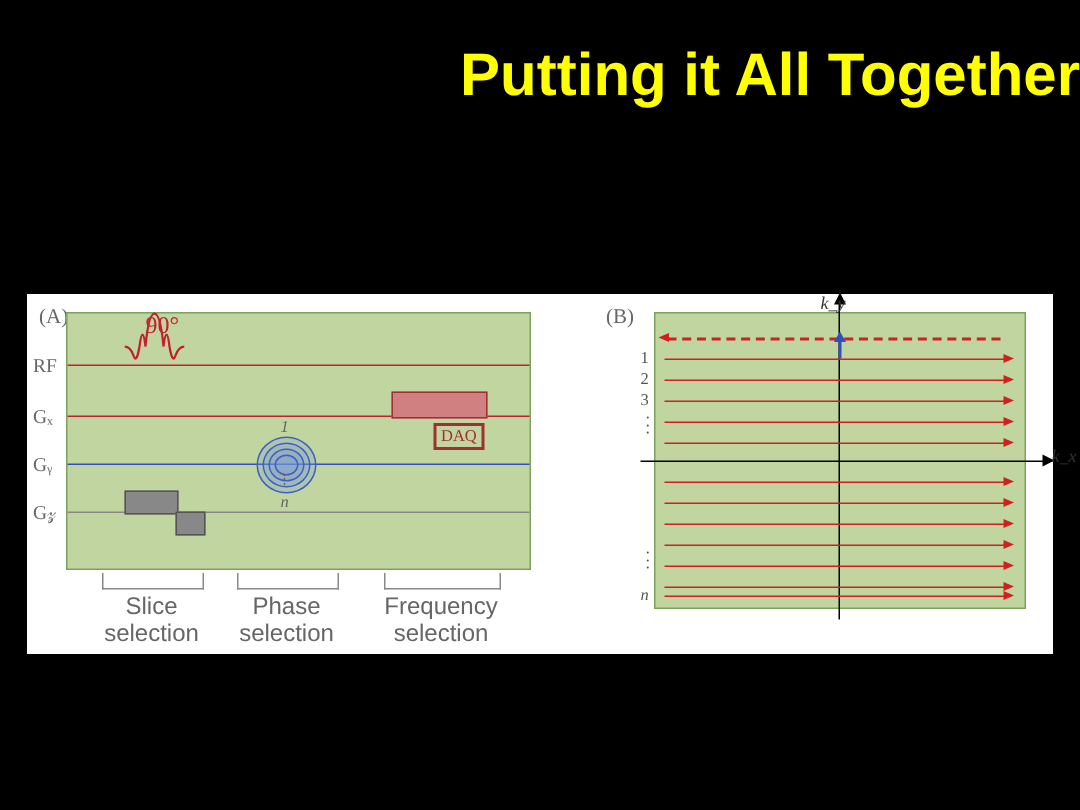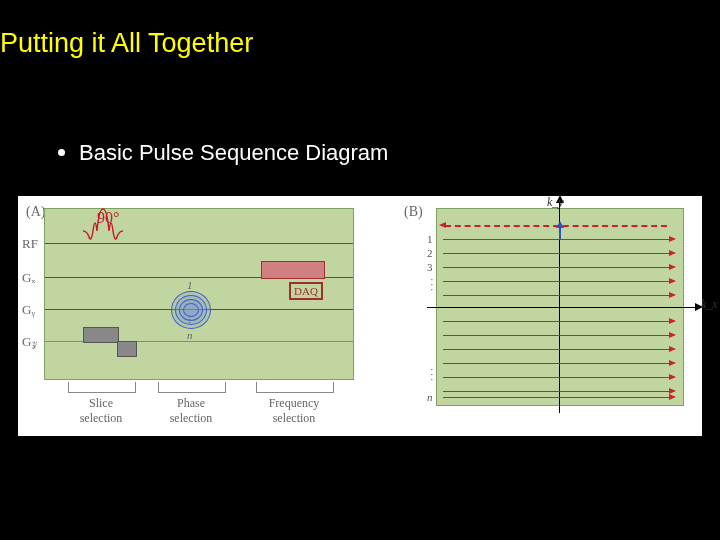--- a/index.html
+++ b/index.html
@@ -1,51 +1,48 @@
 <!DOCTYPE html>
 <html><head>
 <meta charset="utf-8">
 <style>
   html,body{margin:0;padding:0;width:720px;height:540px;background:#000;font-family:Verdana,Geneva,sans-serif;overflow:hidden}
   .slide{width:720px;height:540px;position:relative;background:#000;color:#fff}
-  .title{position:absolute;top:28px;width:100%;text-align:left;color:#ffff00;font-size:27px;font-weight:400}
+  .title{position:absolute;top:28px;width:100%;text-align:right;color:#ffff00;font-size:40px;font-weight:700}
   .bullet{position:absolute;top:140px;left:58px;font-size:22px;color:#fff}
   .bullet .dot{display:inline-block;width:7px;height:7px;border-radius:50%;background:#fff;vertical-align:middle;margin-right:14px;margin-top:-3px}
   .figwrap{position:absolute;top:196px;left:18px;width:684px;height:240px;background:#fff}
   .panelA{position:absolute;left:26px;top:12px;width:308px;height:170px;background:#c0d5a0;border:1px solid #7ea060}
   .panelB{position:absolute;left:418px;top:12px;width:246px;height:196px;background:#c0d5a0;border:1px solid #7ea060}
   .alab{position:absolute;color:#666;font-family:"Times New Roman",serif;font-size:14px}
   .rowlab{position:absolute;left:-23px;color:#666;font-family:"Times New Roman",serif;font-size:13px}
   .hline{position:absolute;left:0;right:0;height:1px}
   .blk{position:absolute;background:#888;border:1px solid #555}
   .daqbox{position:absolute;background:#c0d5a0;border:2px solid #a03030;color:#a03030;font-size:11px;font-family:"Times New Roman",serif;text-align:center;padding:1px 3px}
   .bracket{position:absolute;border:1px solid #888;border-top:none;height:10px}
-  .bracklab{position:absolute;color:#666;font-family:Liberation Serif, serif;font-size:12px;text-align:center}
+  .bracklab{position:absolute;color:#666;font-family:Liberation Sans, sans-serif;font-size:16px;text-align:center}
   .pe-ellipse{position:absolute;border:1px solid #4060c0;border-radius:50%;background:rgba(120,150,220,0.25)}
   .pe-lab{position:absolute;color:#666;font-family:"Times New Roman",serif;font-size:11px;font-style:italic}
   .axis{position:absolute;background:#000}
   .ktxt{position:absolute;color:#333;font-family:"Times New Roman",serif;font-size:12px;font-style:italic}
   .kline{position:absolute;height:1px;background:#d02020}
   .ktri{position:absolute;width:0;height:0;border-top:3px solid transparent;border-bottom:3px solid transparent}
   .ktri.r{border-left:7px solid #d02020}
   .ktri.l{border-right:7px solid #d02020}
   .dash{position:absolute;border-top:2px dashed #d02020;height:0}
   .dashv{position:absolute;border-left:2px dashed #3050c0;width:0}
   .num{position:absolute;color:#555;font-family:"Times New Roman",serif;font-size:11px}
   .bigarrow{position:absolute;width:0;height:0}
   .rf-pulse{position:absolute}
 </style>
 </head>
 <body>
 
 <div class="slide">
   <div class="title">Putting it All Together</div>
-  <div class="bullet">
-    <span class="dot"></span><span>Basic Pulse Sequence Diagram</span>
-  </div>
 
   <div class="figwrap">
     <div class="alab" style="left:8px;top:8px">(A)</div>
     <div class="alab" style="left:386px;top:8px">(B)</div>
 
     <div class="panelA">
 
       <div class="hline" style="top:34px;background:#c02030"></div>
       <div class="hline" style="top:68px;background:#c02030"></div>
       <div class="hline" style="top:100px;background:#3050c0"></div>

